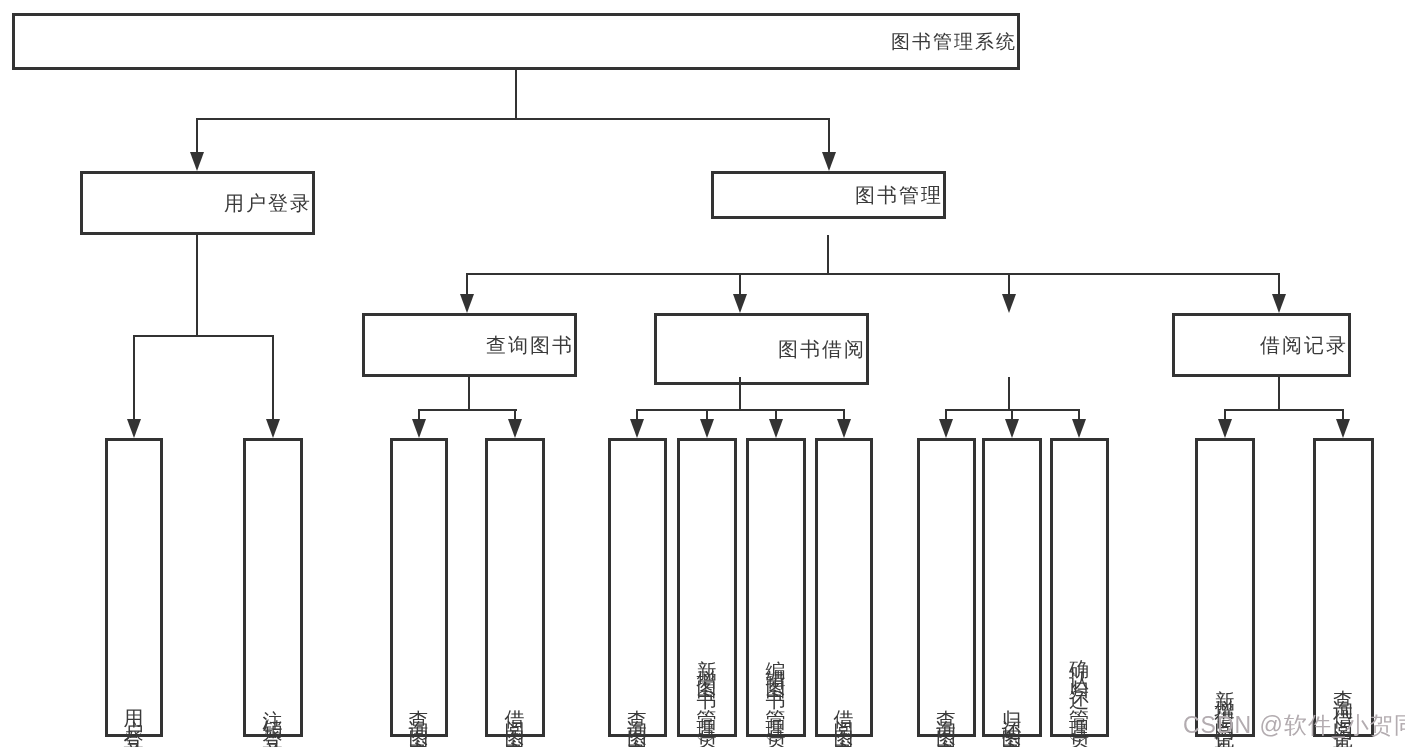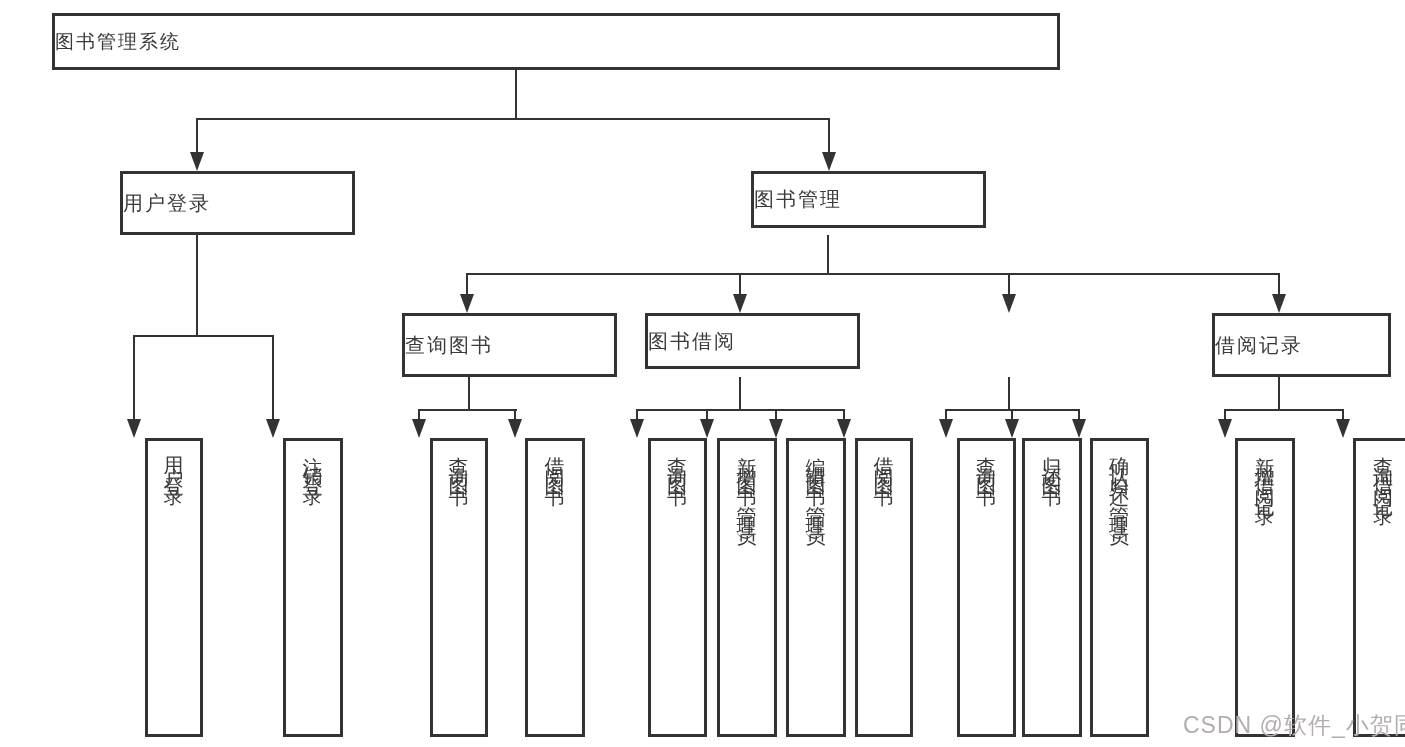--- a/index.html
+++ b/index.html
@@ -8,23 +8,22 @@
     width:1405px;height:747px;
     background:#ffffff;
     font-family:"Liberation Sans","DejaVu Sans",sans-serif;
     overflow:hidden;
   }
   .box{
     position:absolute;
     background:#ffffff;
     border:3px solid #333333;
     box-sizing:border-box;
-    display:flex;align-items:center;justify-content:flex-start;
+    display:flex;align-items:center;justify-content:flex-end;
     color:#3a3a3a;
-    margin-left:40px;
   }
   .hlabel{font-size:20px;letter-spacing:2px;white-space:nowrap;}
   .title .hlabel{font-size:19px;}
   .vbox{
     writing-mode:vertical-rl;
     text-orientation:mixed;
   }
   .vbox .vlabel{
     font-size:20px;
     letter-spacing:10px;
@@ -60,21 +59,21 @@
   <div class="vline" style="left:515px;top:70px;height:50px"></div>
   <div class="hline" style="left:196px;top:118px;width:634px"></div>
   <div class="vline" style="left:196px;top:118px;height:37px"></div>
   <div class="arrow-down" style="left:190px;top:152px"></div>
   <div class="vline" style="left:828px;top:118px;height:37px"></div>
   <div class="arrow-down" style="left:822px;top:152px"></div>
 
   <div class="box" style="left:80px;top:171px;width:235px;height:64px">
     <span class="hlabel">用户登录</span>
   </div>
-  <div class="box" style="left:711px;top:171px;width:235px;height:57px">
+  <div class="box" style="left:711px;top:171px;width:235px;height:48px">
     <span class="hlabel">图书管理</span>
   </div>
 
   <div class="vline" style="left:196px;top:235px;height:102px"></div>
   <div class="hline" style="left:133px;top:335px;width:141px"></div>
   <div class="vline" style="left:133px;top:335px;height:86px"></div>
   <div class="arrow-down" style="left:127px;top:419px"></div>
   <div class="vline" style="left:272px;top:335px;height:86px"></div>
   <div class="arrow-down" style="left:266px;top:419px"></div>
 
@@ -85,21 +84,21 @@
   <div class="vline" style="left:739px;top:273px;height:24px"></div>
   <div class="arrow-down" style="left:733px;top:294px"></div>
   <div class="vline" style="left:1008px;top:273px;height:24px"></div>
   <div class="arrow-down" style="left:1002px;top:294px"></div>
   <div class="vline" style="left:1278px;top:273px;height:24px"></div>
   <div class="arrow-down" style="left:1272px;top:294px"></div>
 
   <div class="box" style="left:362px;top:313px;width:215px;height:64px">
     <span class="hlabel">查询图书</span>
   </div>
-  <div class="box" style="left:605px;top:313px;width:215px;height:56px">
+  <div class="box" style="left:654px;top:313px;width:215px;height:72px">
     <span class="hlabel">图书借阅</span>
   </div>
   <div class="box" style="left:1172px;top:313px;width:179px;height:64px">
     <span class="hlabel">借阅记录</span>
   </div>
 
   <div class="vline" style="left:468px;top:377px;height:34px"></div>
   <div class="hline" style="left:418px;top:409px;width:99px"></div>
   <div class="vline" style="left:418px;top:409px;height:12px"></div>
   <div class="arrow-down" style="left:412px;top:419px"></div>

